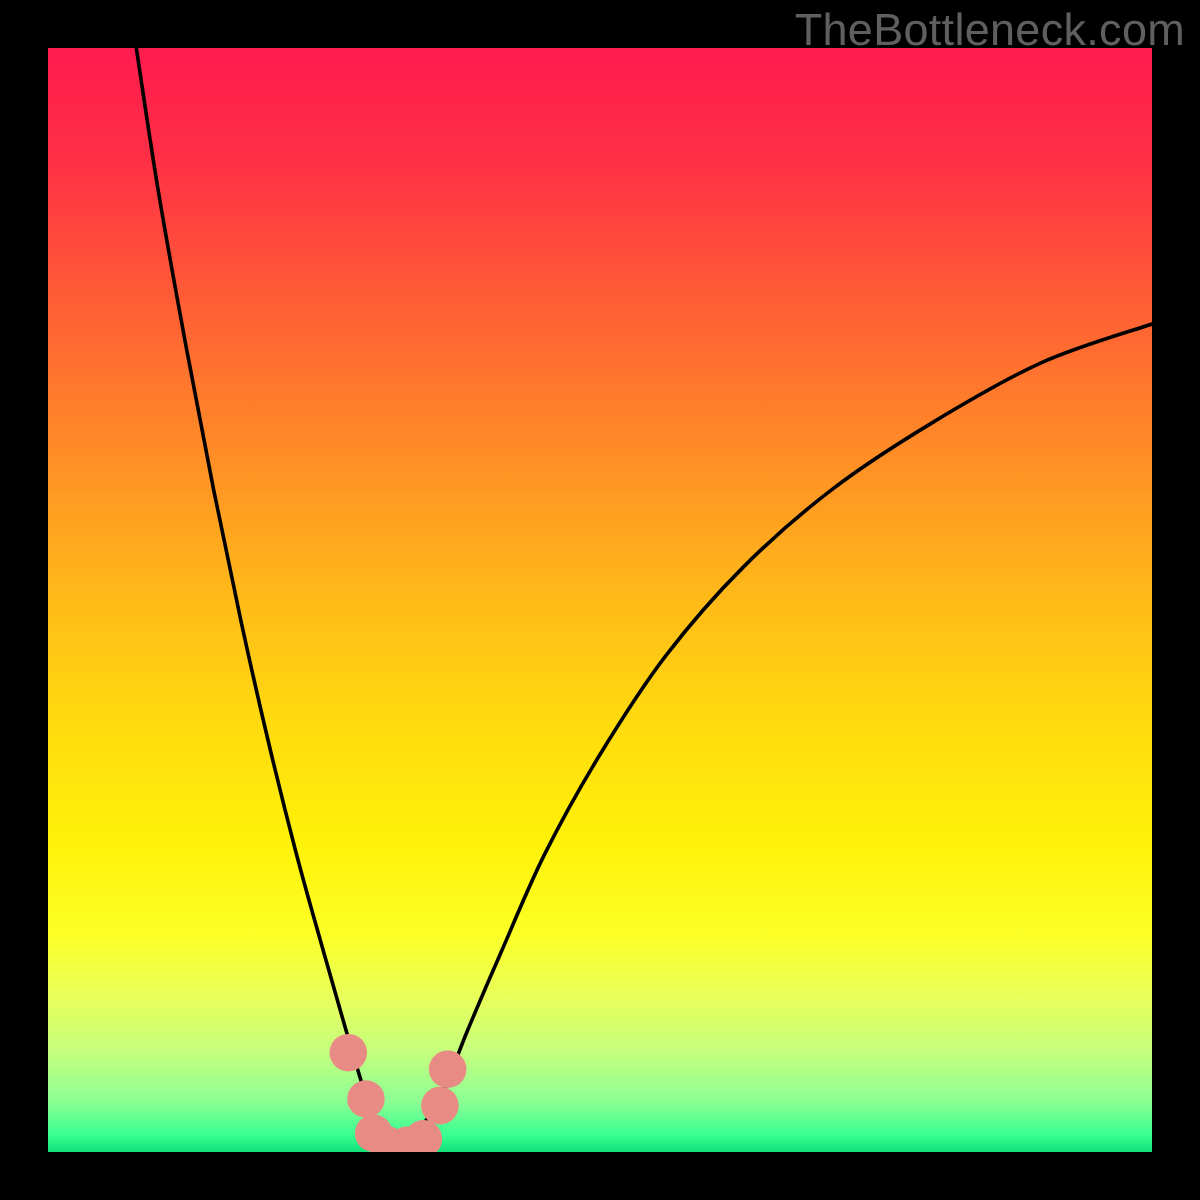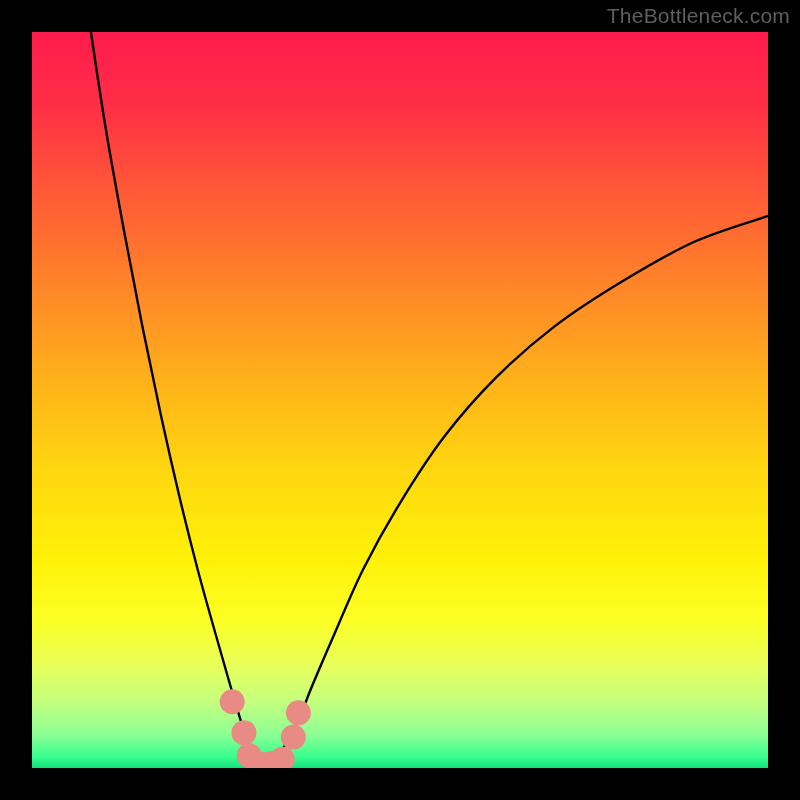--- a/index.html
+++ b/index.html
@@ -34,21 +34,21 @@
     left: 0; top: 0;
     width: 736px;
     height: 736px;
     overflow: visible;
   }
   .watermark {
     position: absolute;
     top: 4px;
     right: 10px;
     color: #5f5f5f;
-    font-size: 21px;
+    font-size: 30px;
     font-weight: 500;
     letter-spacing: 0.2px;
     user-select: none;
   }
 </style>
 </head>
 <body>
 
 <div class="stage">
 

